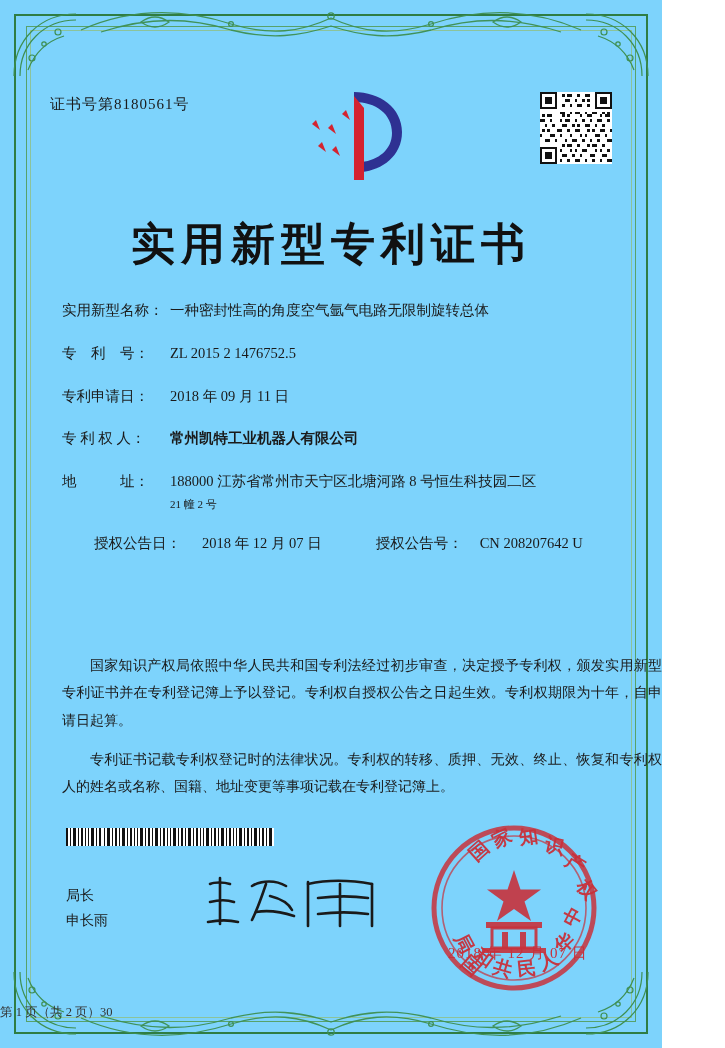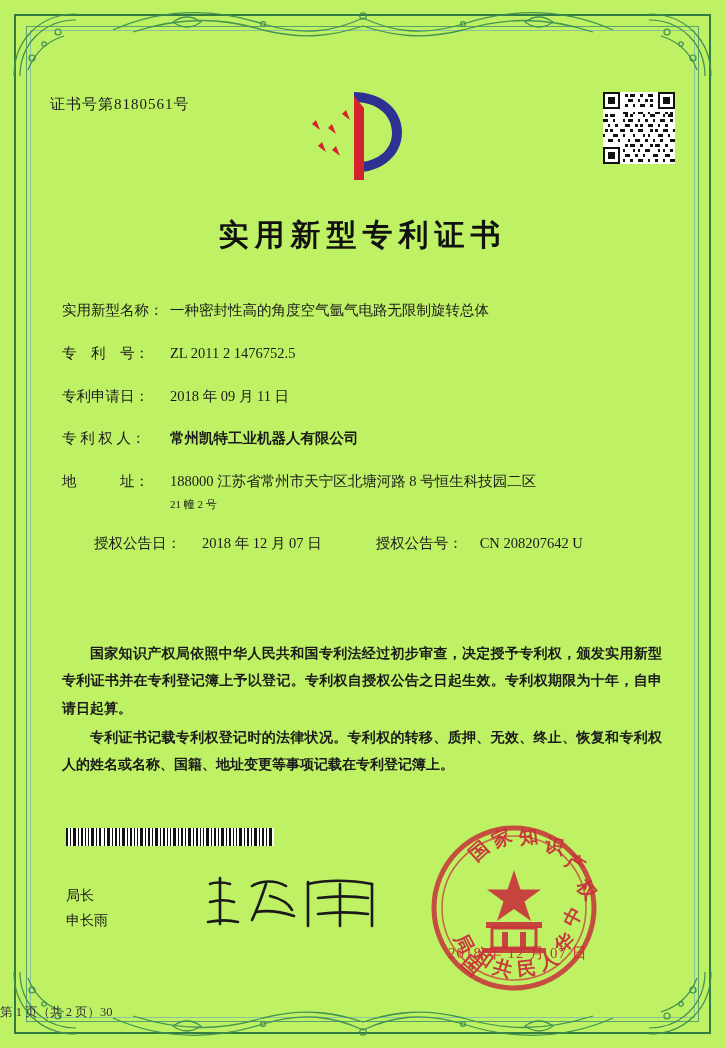--- a/index.html
+++ b/index.html
@@ -5,23 +5,23 @@
   html, body {
     margin: 0;
     padding: 0;
     background: #ffffff;
   }
   body {
     font-family: "Liberation Serif", serif;
   }
   .page {
     position: relative;
-    width: 725px;
+    width: 662px;
     height: 1048px;
-    background: #bef264;
+    background: #7dd3fc;
     overflow: hidden;
   }
 
   
   .border-outer {
     position: absolute;
     left: 14px;
     top: 14px;
     right: 14px;
     bottom: 14px;
@@ -91,21 +91,21 @@
     width: 72px;
     height: 72px;
   }
 
   .main-title {
     position: absolute;
     top: 215px;
     left: 0;
     width: 100%;
     text-align: center;
-    font-size: 30px;
+    font-size: 44px;
     font-weight: bold;
     letter-spacing: 6px;
     color: #111;
     font-family: "Liberation Serif", serif;
   }
 
   
   .fields {
     position: absolute;
     left: 62px;
@@ -156,23 +156,22 @@
     position: absolute;
     left: 62px;
     top: 640px;
     width: 600px;
     font-size: 14px;
     line-height: 1.95;
     color: #1a1a1a;
     text-align: justify;
   }
   .paragraphs p {
-    margin: 0 0 2px 0;
+    margin: 12px 0 2px 0;
     text-indent: 28px;
-    font-weight: bold;
   }
 
   
   .barcode {
     position: absolute;
     left: 66px;
     top: 828px;
     width: 208px;
     height: 18px;
   }
@@ -428,21 +427,21 @@
   <div class="fields">
 
     <div class="field-row">
       <div class="field-label">实用新型名称：</div>
       <div class="field-value">一种密封性高的角度空气氩气电路无限制旋转总体</div>
     </div>
 
 
     <div class="field-row">
       <div class="field-label">专　利　号：</div>
-      <div class="field-value">ZL 2011 2 1476752.5</div>
+      <div class="field-value">ZL 2015 2 1476752.5</div>
     </div>
 
     <div class="field-row">
       <div class="field-label">专利申请日：</div>
       <div class="field-value">2018 年 09 月 11 日</div>
     </div>
 
     <div class="field-row">
       <div class="field-label">专 利 权 人：</div>
       <div class="field-value bold">常州凯特工业机器人有限公司</div>

